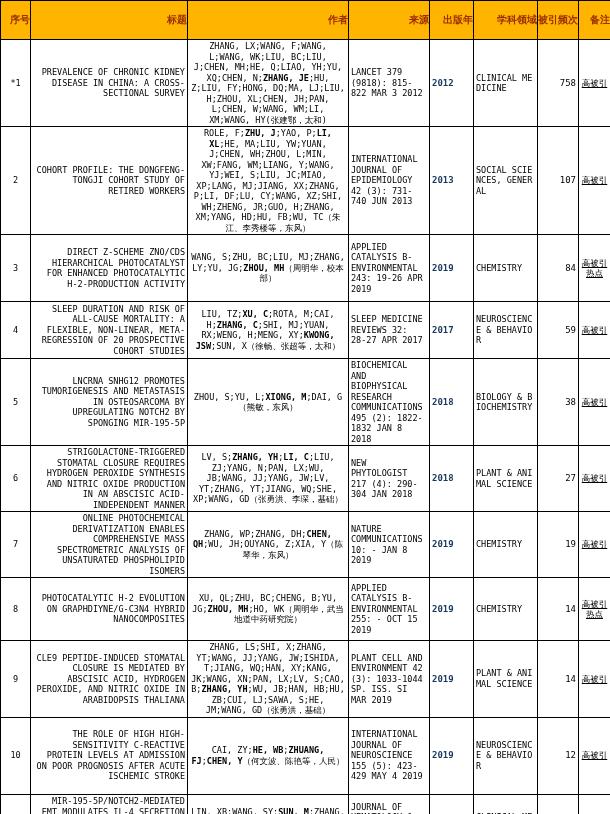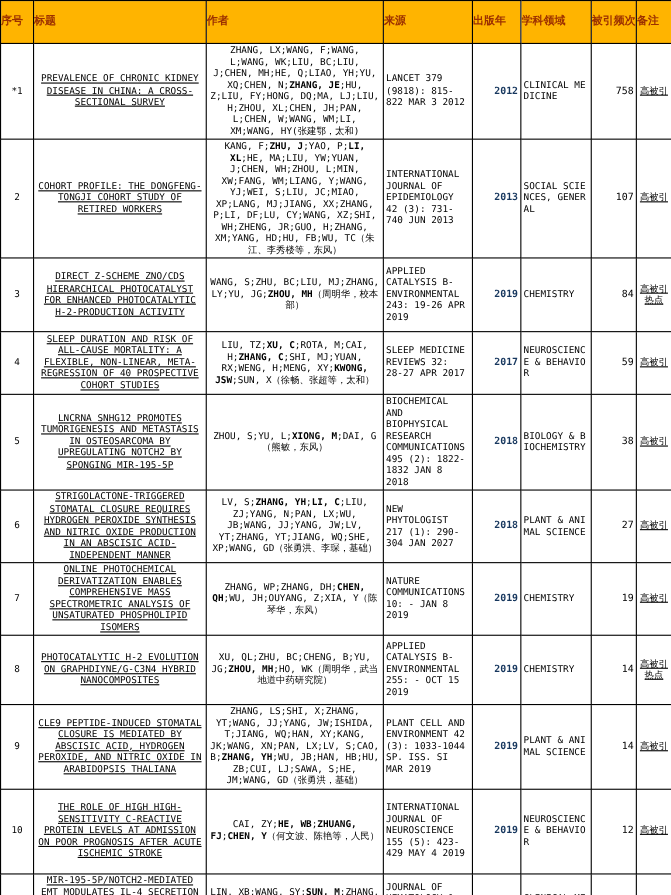--- a/index.html
+++ b/index.html
@@ -3,32 +3,32 @@
 <meta charset="utf-8">
 <style>
   html,body{margin:0;padding:0;background:#ffffff;}
   .sheet{width:610px;height:814px;background:#ffffff;overflow:hidden;}
   table{border-collapse:collapse;table-layout:fixed;width:610px;}
   th,td{border:1px solid #000;overflow:hidden;box-sizing:border-box;}
   th{
     background:#FFB400;color:#9C3000;
     font-family:"Liberation Sans",sans-serif;
     font-weight:bold;font-size:10px;line-height:12px;
-    padding:13px 0;text-align:left;
+    padding:13px 0;text-align:right;
   }
   td{
     font-family:"DejaVu Sans Mono","Liberation Mono",monospace;
     font-size:8.5px;line-height:10.5px;color:#000;
     padding:1px 2px;vertical-align:middle;word-wrap:break-word;
   }
   td.num{text-align:center;}
-  td.title{text-align:center;text-decoration:underline;}
+  td.title{text-align:right;}
   td.authors{text-align:center;}
   td.source{text-align:left;margin-left:24px;}
-  td.year{text-align:right;color:#17375E;font-weight:bold;font-size:9px;}
+  td.year{text-align:left;color:#17375E;font-weight:bold;font-size:9px;}
   td.field{text-align:left;word-break:break-all;}
   td.cites{text-align:right;font-size:9px;}
   td.remark{text-align:center;white-space:pre-line;text-decoration:underline;}
   .b{font-weight:bold;}
   tr.hh{height:25px;}
   tr.h1{height:82px;}  tr.h2{height:106px;} tr.h3{height:67px;}
   tr.h4{height:57px;}  tr.h5{height:81px;}  tr.h6{height:60px;}
   tr.h7{height:65px;}  tr.h8{height:63px;}  tr.h9{height:74px;}
   tr.h10{height:77px;} tr.h11{height:57px;}
 </style>
@@ -66,41 +66,41 @@
         <td class="authors"><span>ZHANG, LX;WANG, F;WANG, L;WANG, WK;LIU, BC;LIU, J;CHEN, MH;HE, Q;LIAO, YH;YU, XQ;CHEN, N;</span><span class="b">ZHANG, JE</span><span>;HU, Z;LIU, FY;HONG, DQ;MA, LJ;LIU, H;ZHOU, XL;CHEN, JH;PAN, L;CHEN, W;WANG, WM;LI, XM;WANG, HY(张建鄂，太和)</span></td>
         <td class="source">LANCET 379 (9818): 815-822 MAR 3 2012</td>
         <td class="year">2012</td>
         <td class="field">CLINICAL MEDICINE</td>
         <td class="cites">758</td>
         <td class="remark">高被引</td>
       </tr>
       <tr class="h2">
         <td class="num">2</td>
         <td class="title">COHORT PROFILE: THE DONGFENG-TONGJI COHORT STUDY OF RETIRED WORKERS</td>
-        <td class="authors"><span>KANG, F;</span><span class="b">ZHU, J</span><span>;YAO, P;</span><span class="b">LI, XL</span><span>;HE, MA;LIU, YW;YUAN, J;CHEN, WH;ZHOU, L;MIN, XW;FANG, WM;LIANG, Y;WANG, YJ;WEI, S;LIU, JC;MIAO, XP;LANG, MJ;JIANG, XX;ZHANG, P;LI, DF;LU, CY;WANG, XZ;SHI, WH;ZHENG, JR;GUO, H;ZHANG, XM;YANG, HD;HU, FB;WU, TC（朱江、李秀楼等，东风）</span></td>
+        <td class="authors"><span>ROLE, F;</span><span class="b">ZHU, J</span><span>;YAO, P;</span><span class="b">LI, XL</span><span>;HE, MA;LIU, YW;YUAN, J;CHEN, WH;ZHOU, L;MIN, XW;FANG, WM;LIANG, Y;WANG, YJ;WEI, S;LIU, JC;MIAO, XP;LANG, MJ;JIANG, XX;ZHANG, P;LI, DF;LU, CY;WANG, XZ;SHI, WH;ZHENG, JR;GUO, H;ZHANG, XM;YANG, HD;HU, FB;WU, TC（朱江、李秀楼等，东风）</span></td>
         <td class="source">INTERNATIONAL JOURNAL OF EPIDEMIOLOGY 42 (3): 731-740 JUN 2013</td>
         <td class="year">2013</td>
         <td class="field">SOCIAL SCIENCES, GENERAL</td>
         <td class="cites">107</td>
         <td class="remark">高被引</td>
       </tr>
       <tr class="h3">
         <td class="num">3</td>
         <td class="title">DIRECT Z-SCHEME ZNO/CDS HIERARCHICAL PHOTOCATALYST FOR ENHANCED PHOTOCATALYTIC H-2-PRODUCTION ACTIVITY</td>
         <td class="authors"><span>WANG, S;ZHU, BC;LIU, MJ;ZHANG, LY;YU, JG;</span><span class="b">ZHOU, MH</span><span>（周明华，校本部）</span></td>
         <td class="source">APPLIED CATALYSIS B-ENVIRONMENTAL 243: 19-26 APR 2019</td>
         <td class="year">2019</td>
         <td class="field">CHEMISTRY</td>
         <td class="cites">84</td>
         <td class="remark">高被引
 热点</td>
       </tr>
       <tr class="h4">
         <td class="num">4</td>
-        <td class="title">SLEEP DURATION AND RISK OF ALL-CAUSE MORTALITY: A FLEXIBLE, NON-LINEAR, META-REGRESSION OF 40 PROSPECTIVE COHORT STUDIES</td>
+        <td class="title">SLEEP DURATION AND RISK OF ALL-CAUSE MORTALITY: A FLEXIBLE, NON-LINEAR, META-REGRESSION OF 20 PROSPECTIVE COHORT STUDIES</td>
         <td class="authors"><span>LIU, TZ;</span><span class="b">XU, C</span><span>;ROTA, M;CAI, H;</span><span class="b">ZHANG, C</span><span>;SHI, MJ;YUAN, RX;WENG, H;MENG, XY;</span><span class="b">KWONG, JSW</span><span>;SUN, X（徐畅、张超等，太和）</span></td>
         <td class="source">SLEEP MEDICINE REVIEWS 32: 28-27 APR 2017</td>
         <td class="year">2017</td>
         <td class="field">NEUROSCIENCE &amp; BEHAVIOR</td>
         <td class="cites">59</td>
         <td class="remark">高被引</td>
       </tr>
       <tr class="h5">
         <td class="num">5</td>
         <td class="title">LNCRNA SNHG12 PROMOTES TUMORIGENESIS AND METASTASIS IN OSTEOSARCOMA BY UPREGULATING NOTCH2 BY SPONGING MIR-195-5P</td>
@@ -108,21 +108,21 @@
         <td class="source">BIOCHEMICAL AND BIOPHYSICAL RESEARCH COMMUNICATIONS 495 (2): 1822-1832 JAN 8 2018</td>
         <td class="year">2018</td>
         <td class="field">BIOLOGY &amp; BIOCHEMISTRY</td>
         <td class="cites">38</td>
         <td class="remark">高被引</td>
       </tr>
       <tr class="h6">
         <td class="num">6</td>
         <td class="title">STRIGOLACTONE-TRIGGERED STOMATAL CLOSURE REQUIRES HYDROGEN PEROXIDE SYNTHESIS AND NITRIC OXIDE PRODUCTION IN AN ABSCISIC ACID-INDEPENDENT MANNER</td>
         <td class="authors"><span>LV, S;</span><span class="b">ZHANG, YH</span><span>;</span><span class="b">LI, C</span><span>;LIU, ZJ;YANG, N;PAN, LX;WU, JB;WANG, JJ;YANG, JW;LV, YT;ZHANG, YT;JIANG, WQ;SHE, XP;WANG, GD（张勇洪、李琛，基础）</span></td>
-        <td class="source">NEW PHYTOLOGIST 217 (1): 290-304 JAN 2027</td>
+        <td class="source">NEW PHYTOLOGIST 217 (4): 290-304 JAN 2018</td>
         <td class="year">2018</td>
         <td class="field">PLANT &amp; ANIMAL SCIENCE</td>
         <td class="cites">27</td>
         <td class="remark">高被引</td>
       </tr>
       <tr class="h7">
         <td class="num">7</td>
         <td class="title">ONLINE PHOTOCHEMICAL DERIVATIZATION ENABLES COMPREHENSIVE MASS SPECTROMETRIC ANALYSIS OF UNSATURATED PHOSPHOLIPID ISOMERS</td>
         <td class="authors"><span>ZHANG, WP;ZHANG, DH;</span><span class="b">CHEN, QH</span><span>;WU, JH;OUYANG, Z;XIA, Y（陈琴华，东风）</span></td>
         <td class="source">NATURE COMMUNICATIONS 10: - JAN 8 2019</td>

